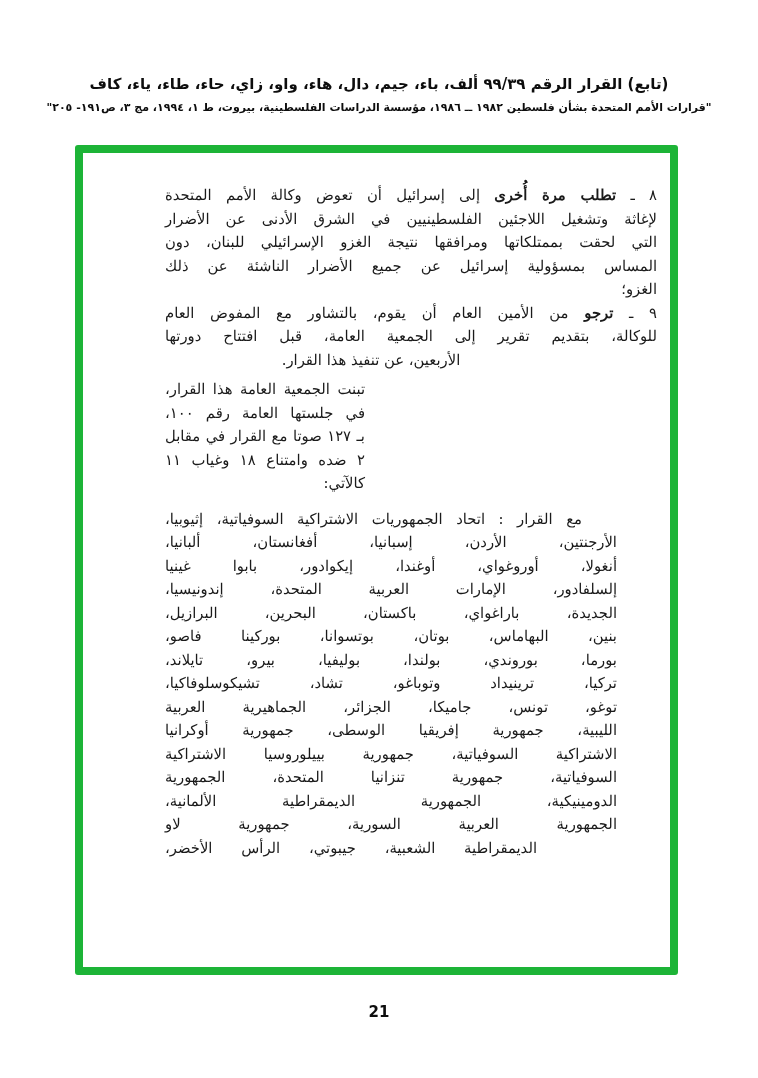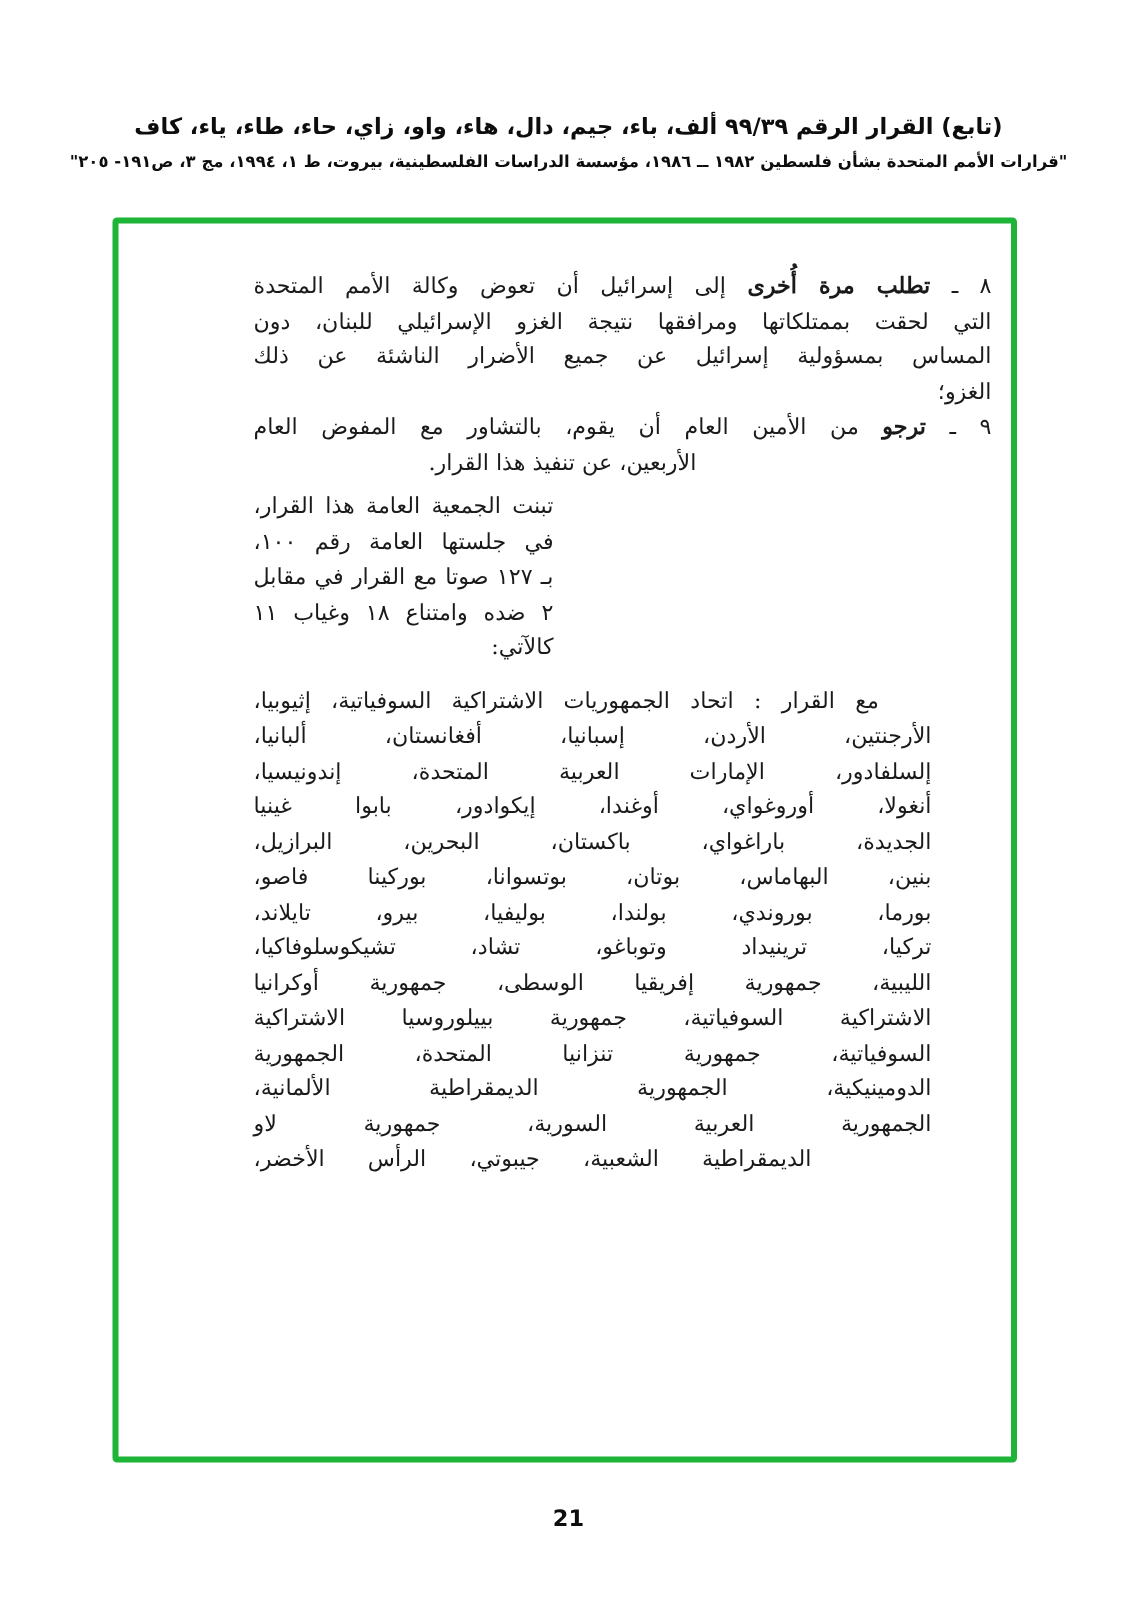--- a/index.html
+++ b/index.html
@@ -8,21 +8,21 @@
     font-family:"DejaVu Serif", serif;color:#1a1a1a;overflow:hidden;
   }
   .hdr{
     position:absolute;left:0;width:758px;text-align:center;direction:rtl;
     font-weight:bold;color:#0d0d0d;font-family:"DejaVu Sans", sans-serif;
   }
   .hdr-title{top:74px;font-size:15px;line-height:20px}
   .hdr-src{top:100px;font-size:11px;line-height:15px}
   .frame{
     position:absolute;left:75px;top:145px;width:603px;height:830px;
-    border:4px solid #3b82f6;border-radius:3px;box-sizing:border-box;background:#fff;
+    border:8px solid #3b82f6;border-radius:3px;box-sizing:border-box;background:#fff;
   }
   .text-col{
     position:absolute;top:30px;right:13px;width:492px;direction:rtl;
     font-size:14.8px;line-height:23.5px;
   }
   .line{}
   .j{text-align:justify;text-align-last:justify}
   .b{font-weight:bold}
   .para{margin:0}
   .adoption{width:200px;margin:6px 292px 0 0}
@@ -39,47 +39,50 @@
 <body>
 
 <div class="hdr hdr-title">(تابع) القرار الرقم ٩٩/٣٩ ألف، باء، جيم، دال، هاء، واو، زاي، حاء، طاء، ياء، كاف</div>
 <div class="hdr hdr-src">"قرارات الأمم المتحدة بشأن فلسطين ١٩٨٢ ــ ١٩٨٦، مؤسسة الدراسات الفلسطينية، بيروت، ط ١، ١٩٩٤، مج ٣، ص١٩١- ٢٠٥"</div>
 
 <div class="frame" style="border-color: rgb(29, 180, 55);">
   <div class="text-col">
 
     <div class="para">
       <div class="line j"><span>٨ ـ </span><span class="b">تطلب مرة أُخرى</span><span> إلى إسرائيل أن تعوض وكالة الأمم المتحدة</span></div>
+      <div class="line j">لإغاثة وتشغيل اللاجئين الفلسطينيين في الشرق الأدنى عن الأضرار</div>
       <div class="line j">التي لحقت بممتلكاتها ومرافقها نتيجة الغزو الإسرائيلي للبنان، دون</div>
       <div class="line j">المساس بمسؤولية إسرائيل عن جميع الأضرار الناشئة عن ذلك</div>
       <div class="line">الغزو؛</div>
     </div>
 
     <div class="para">
       <div class="line j"><span>٩ ـ </span><span class="b">ترجو</span><span> من الأمين العام أن يقوم، بالتشاور مع المفوض العام</span></div>
+      <div class="line j">للوكالة، بتقديم تقرير إلى الجمعية العامة، قبل افتتاح دورتها</div>
       <div class="line p9-last">الأربعين، عن تنفيذ هذا القرار.</div>
     </div>
 
     <div class="para adoption">
       <div class="line j">تبنت الجمعية العامة هذا القرار،</div>
       <div class="line j">في جلستها العامة رقم ١٠٠،</div>
       <div class="line j">بـ ١٢٧ صوتا مع القرار في مقابل</div>
       <div class="line j">٢ ضده وامتناع ١٨ وغياب ١١</div>
       <div class="line">كالآتي:</div>
     </div>
 
     <div class="para countries">
       <div class="line j c-first"><span>مع القرار :</span><span> اتحاد الجمهوريات الاشتراكية السوفياتية، إثيوبيا،</span></div>
       <div class="line j">الأرجنتين، الأردن، إسبانيا، أفغانستان، ألبانيا،</div>
+      <div class="line j">أنغولا، أوروغواي، أوغندا، إيكوادور، بابوا غينيا</div>
       <div class="line j">إلسلفادور، الإمارات العربية المتحدة، إندونيسيا،</div>
-      <div class="line j">أنغولا، أوروغواي، أوغندا، إيكوادور، بابوا غينيا</div>
       <div class="line j">الجديدة، باراغواي، باكستان، البحرين، البرازيل،</div>
       <div class="line j">بنين، البهاماس، بوتان، بوتسوانا، بوركينا فاصو،</div>
       <div class="line j">بورما، بوروندي، بولندا، بوليفيا، بيرو، تايلاند،</div>
       <div class="line j">تركيا، ترينيداد وتوباغو، تشاد، تشيكوسلوفاكيا،</div>
+      <div class="line j">توغو، تونس، جاميكا، الجزائر، الجماهيرية العربية</div>
       <div class="line j">الليبية، جمهورية إفريقيا الوسطى، جمهورية أوكرانيا</div>
       <div class="line j">الاشتراكية السوفياتية، جمهورية بييلوروسيا الاشتراكية</div>
       <div class="line j">السوفياتية، جمهورية تنزانيا المتحدة، الجمهورية</div>
       <div class="line j">الدومينيكية، الجمهورية الديمقراطية الألمانية،</div>
       <div class="line j">الجمهورية العربية السورية، جمهورية لاو</div>
       <div class="line j c-last">الديمقراطية الشعبية، جيبوتي، الرأس الأخضر،</div>
     </div>
 
   </div>
 </div>

